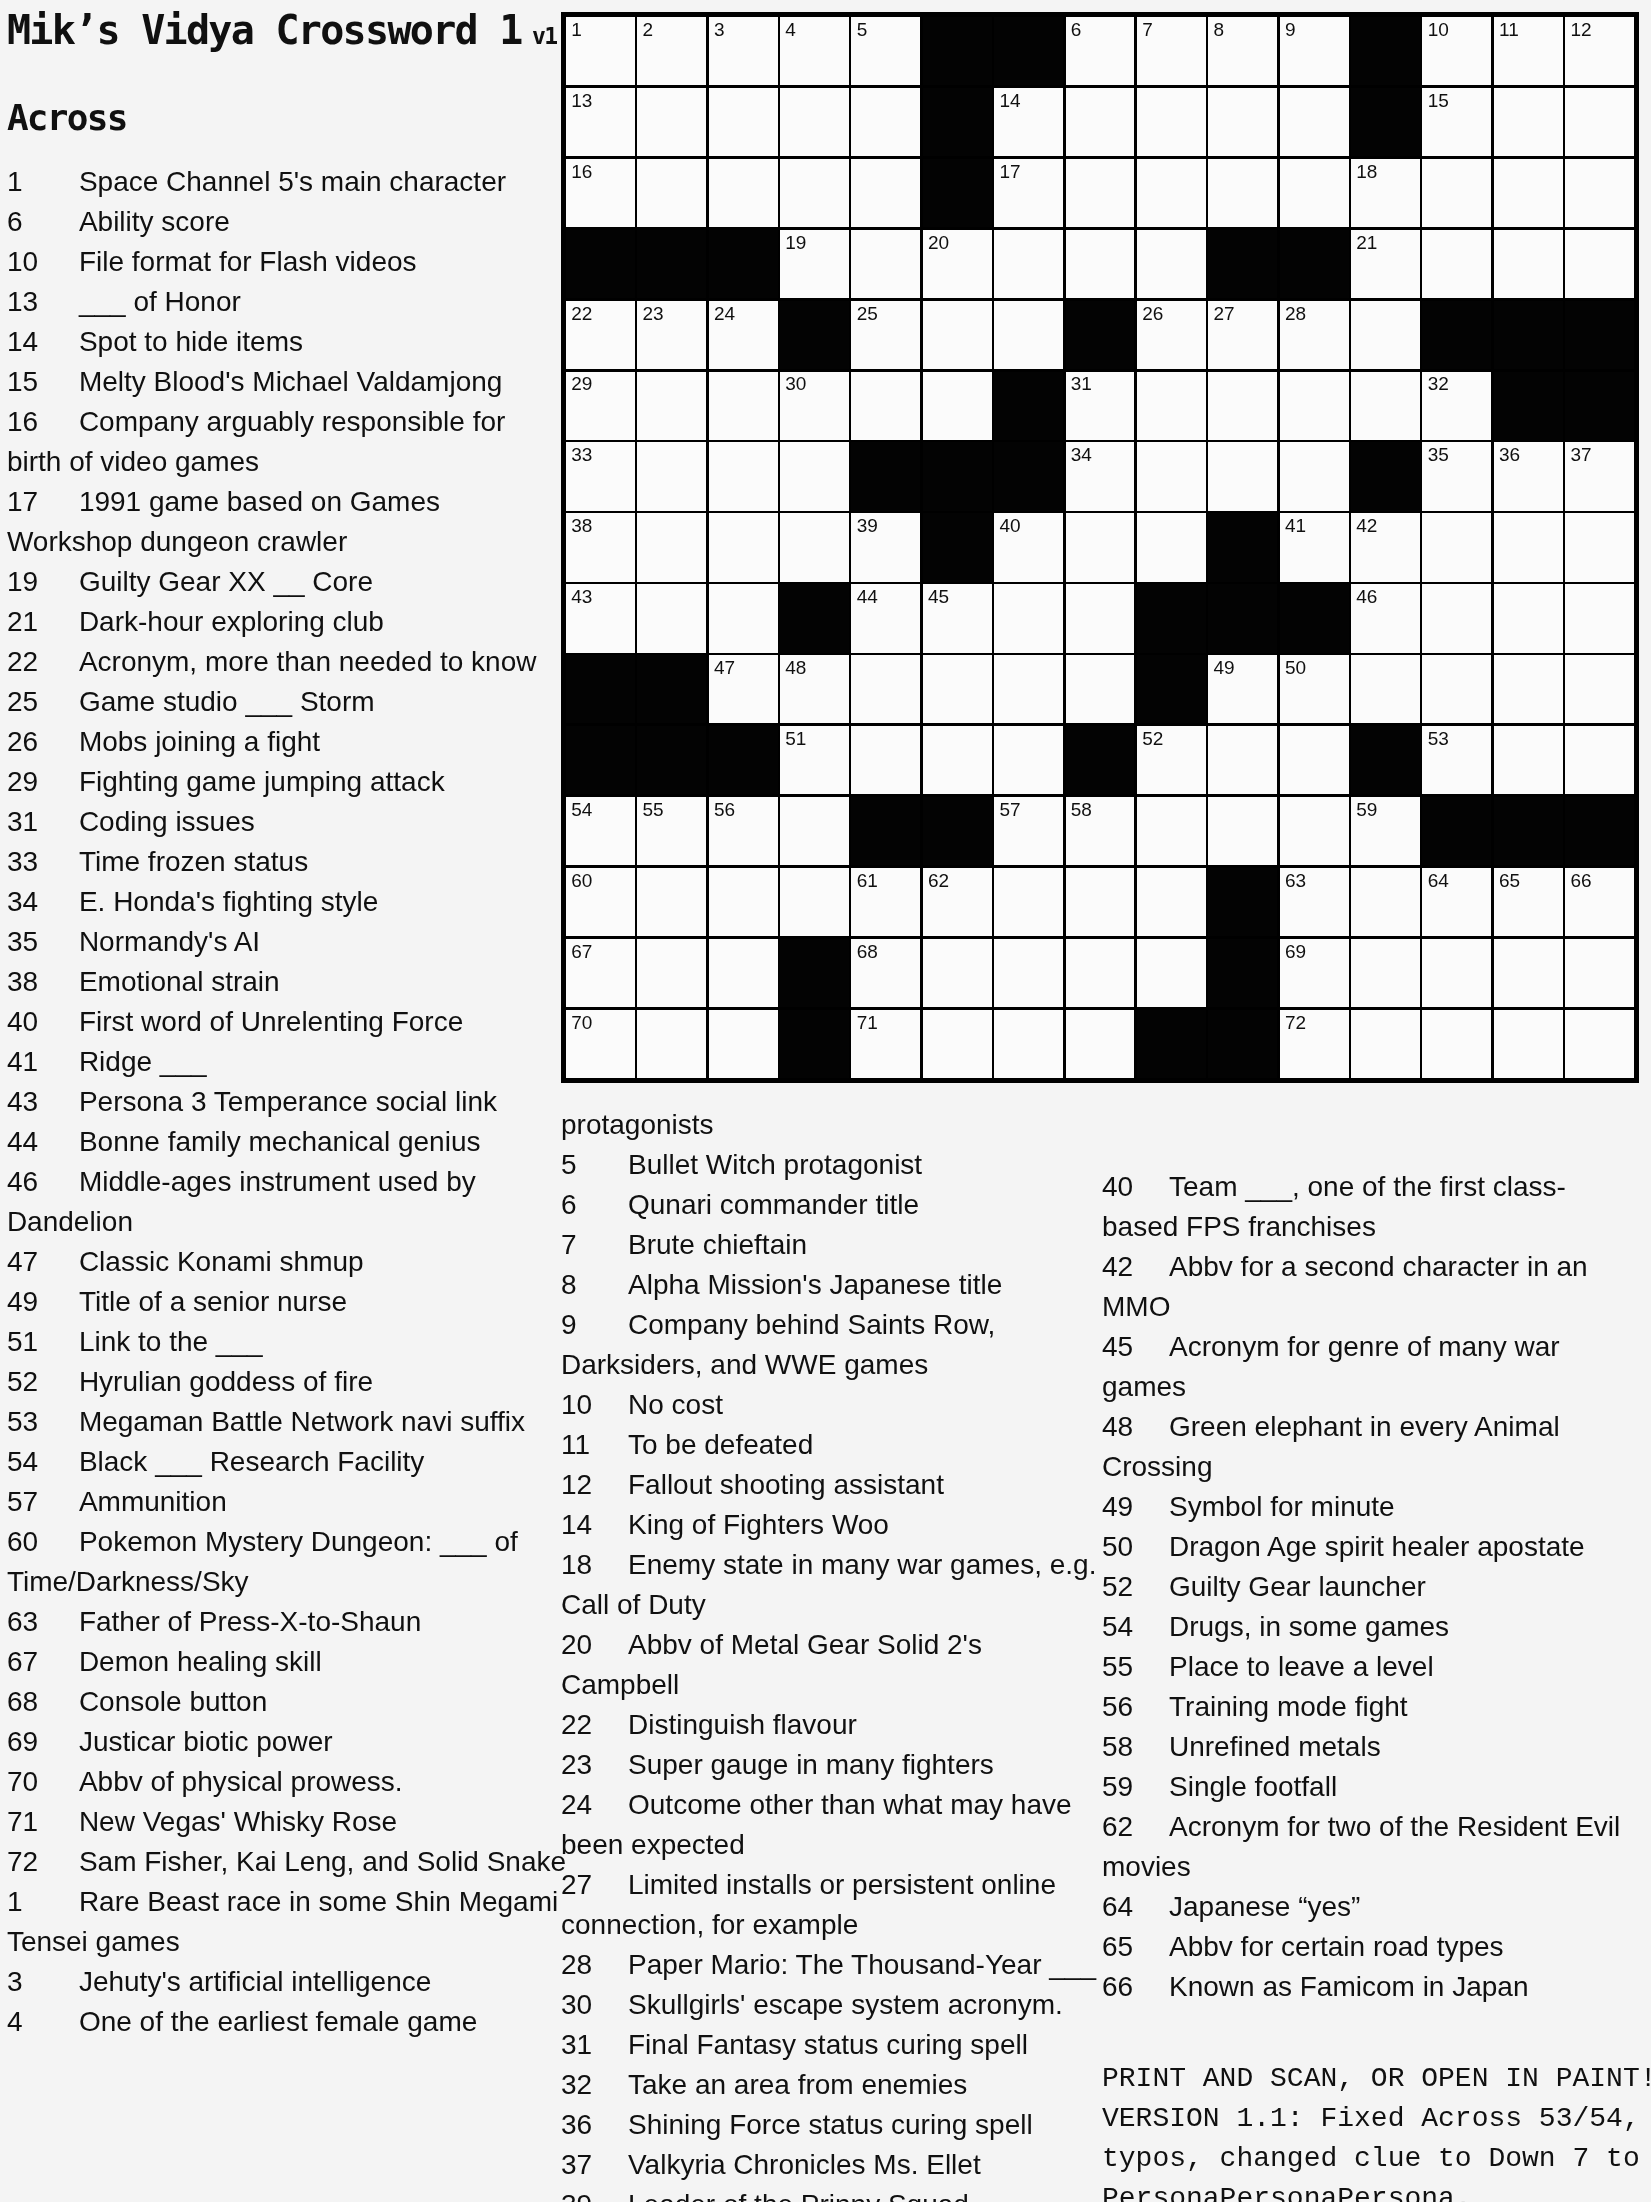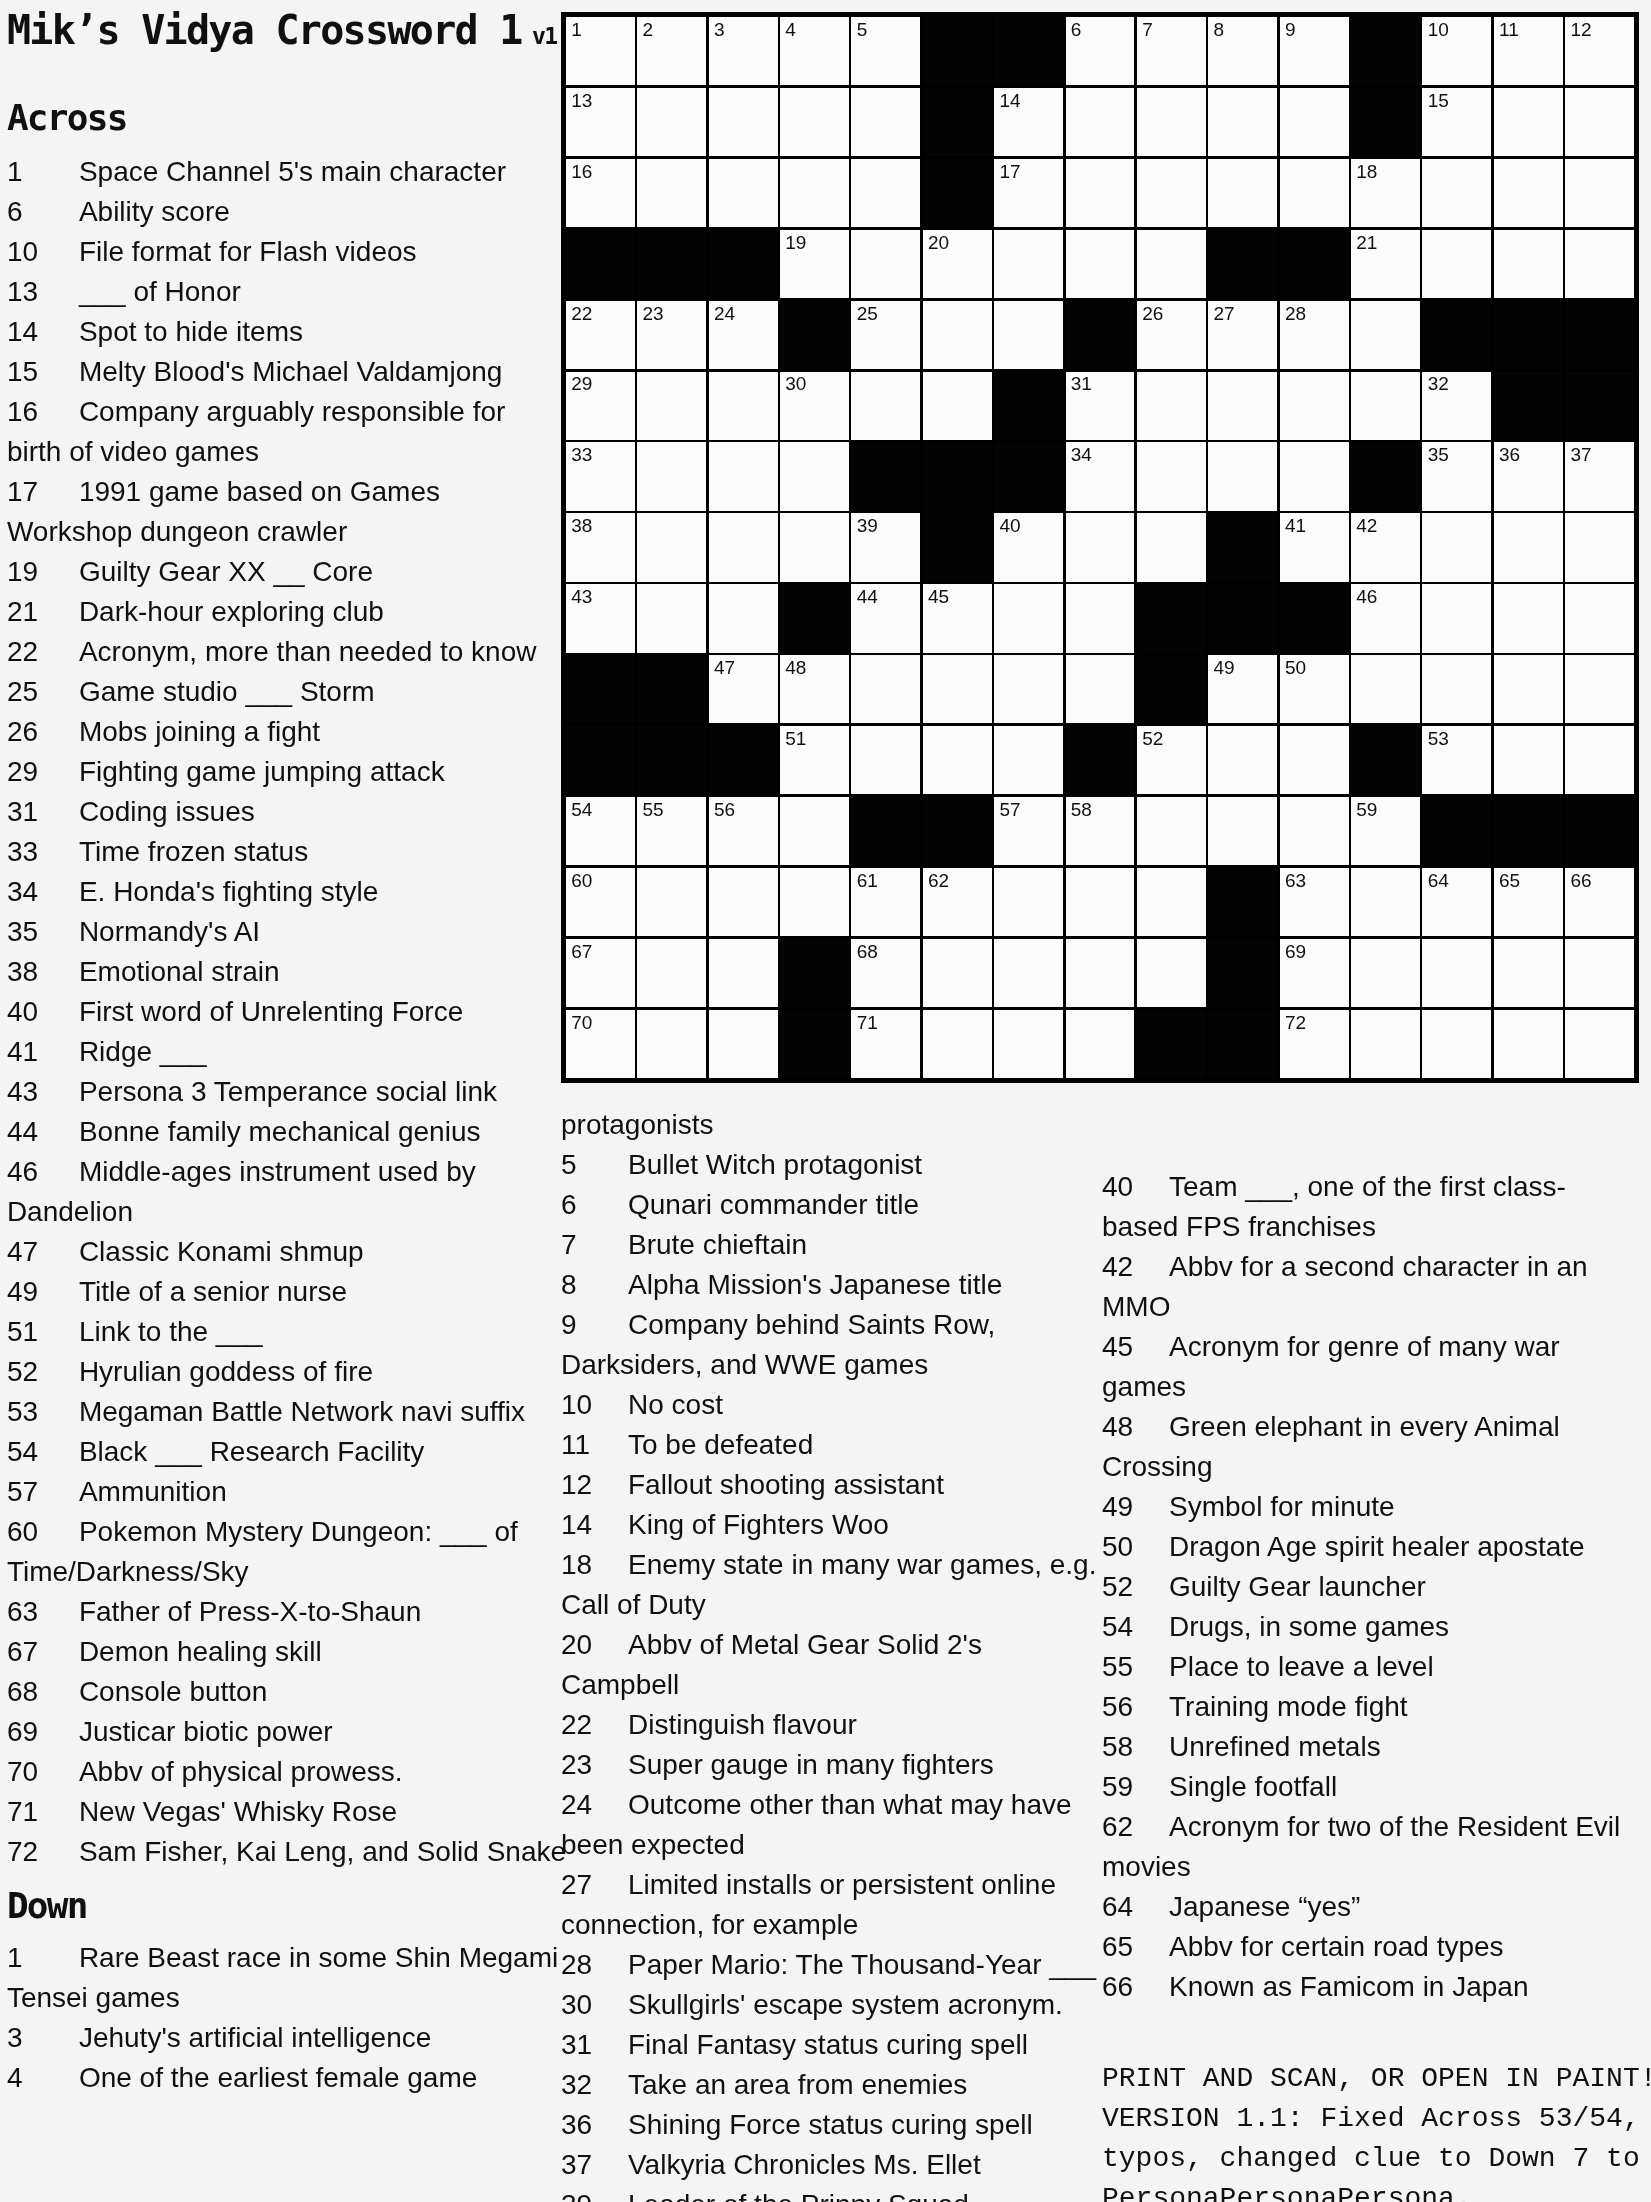--- a/index.html
+++ b/index.html
@@ -16,21 +16,21 @@
     font-weight: bold;
     letter-spacing: -1.7px;
   }
   
   .left-col {
     position: absolute; left: 6.9px; top: 10.3px; width: 558px;
   }
   .title-row { white-space: nowrap; }
   .title-main { font-size: 40px; line-height: 1.0; text-align: center; }
   .title-version { font-size: 23px; margin-left: 10.3px; }
-  .section-heading { font-size: 36px; line-height: 1.0; margin: 50px 0 16px 0; }
+  .section-heading { font-size: 36px; line-height: 1.0; margin: 50px 0 26px 0; }
   .section-heading.down-h { margin: 15.5px 0 13.8px 0; }
   
   .clue, .cont-line, .note-block {
     font-size: 28px;
     line-height: 40px;
     white-space: pre;
   }
   .cnum { display: inline-block; white-space: pre; }
   .left-col .cnum { width: 72px; }
   .mid-col .cnum, .right-col .cnum { width: 67px; }
@@ -104,21 +104,20 @@
       <div class="clue"><span class="cnum">60</span><span>Pokemon Mystery Dungeon: ___ of
 Time/Darkness/Sky</span></div>
       <div class="clue"><span class="cnum">63</span><span>Father of Press-X-to-Shaun</span></div>
       <div class="clue"><span class="cnum">67</span><span>Demon healing skill</span></div>
       <div class="clue"><span class="cnum">68</span><span>Console button</span></div>
       <div class="clue"><span class="cnum">69</span><span>Justicar biotic power</span></div>
       <div class="clue"><span class="cnum">70</span><span>Abbv of physical prowess.</span></div>
       <div class="clue"><span class="cnum">71</span><span>New Vegas' Whisky Rose</span></div>
       <div class="clue"><span class="cnum">72</span><span>Sam Fisher, Kai Leng, and Solid Snake</span></div>
     </div>
-  <div class="section-heading down-h pixelfont">Down</div>
   <div>
       <div class="clue"><span class="cnum">1</span><span>Rare Beast race in some Shin Megami
 Tensei games</span></div>
       <div class="clue"><span class="cnum">3</span><span>Jehuty's artificial intelligence</span></div>
       <div class="clue"><span class="cnum">4</span><span>One of the earliest female game</span></div>
     </div>
 </div>
 
 <div class="xw-grid">
     <div class="cell">

